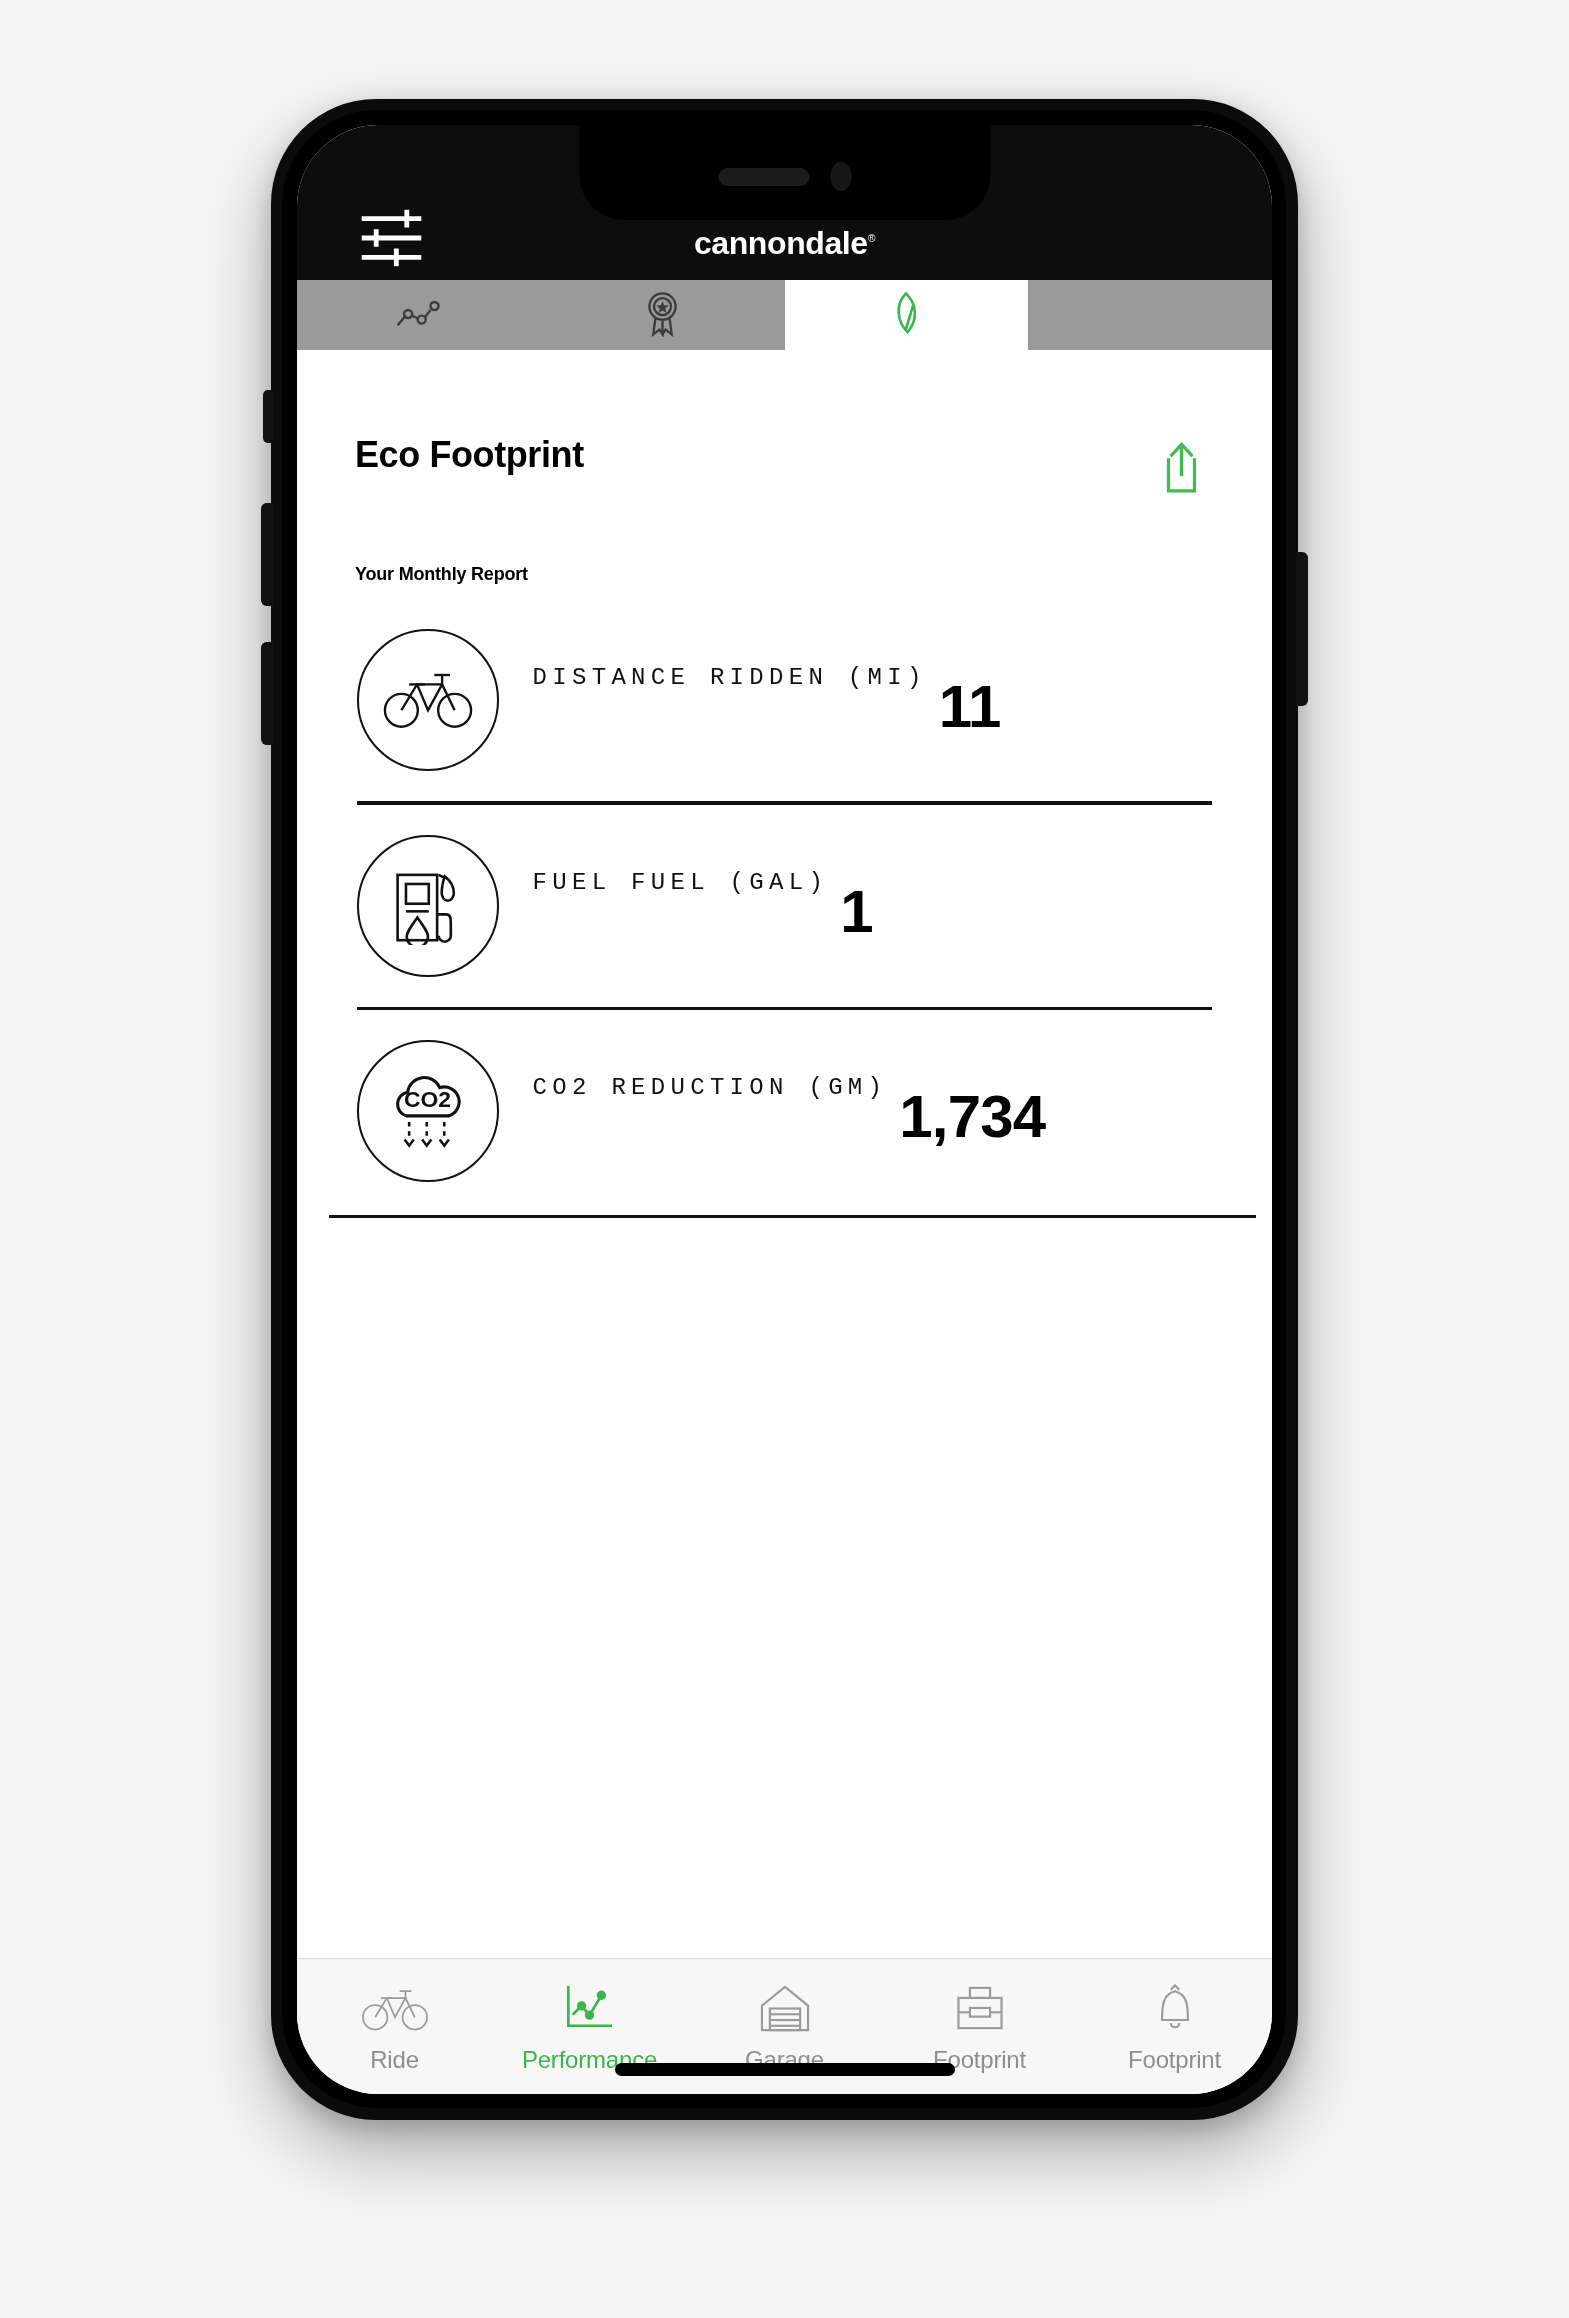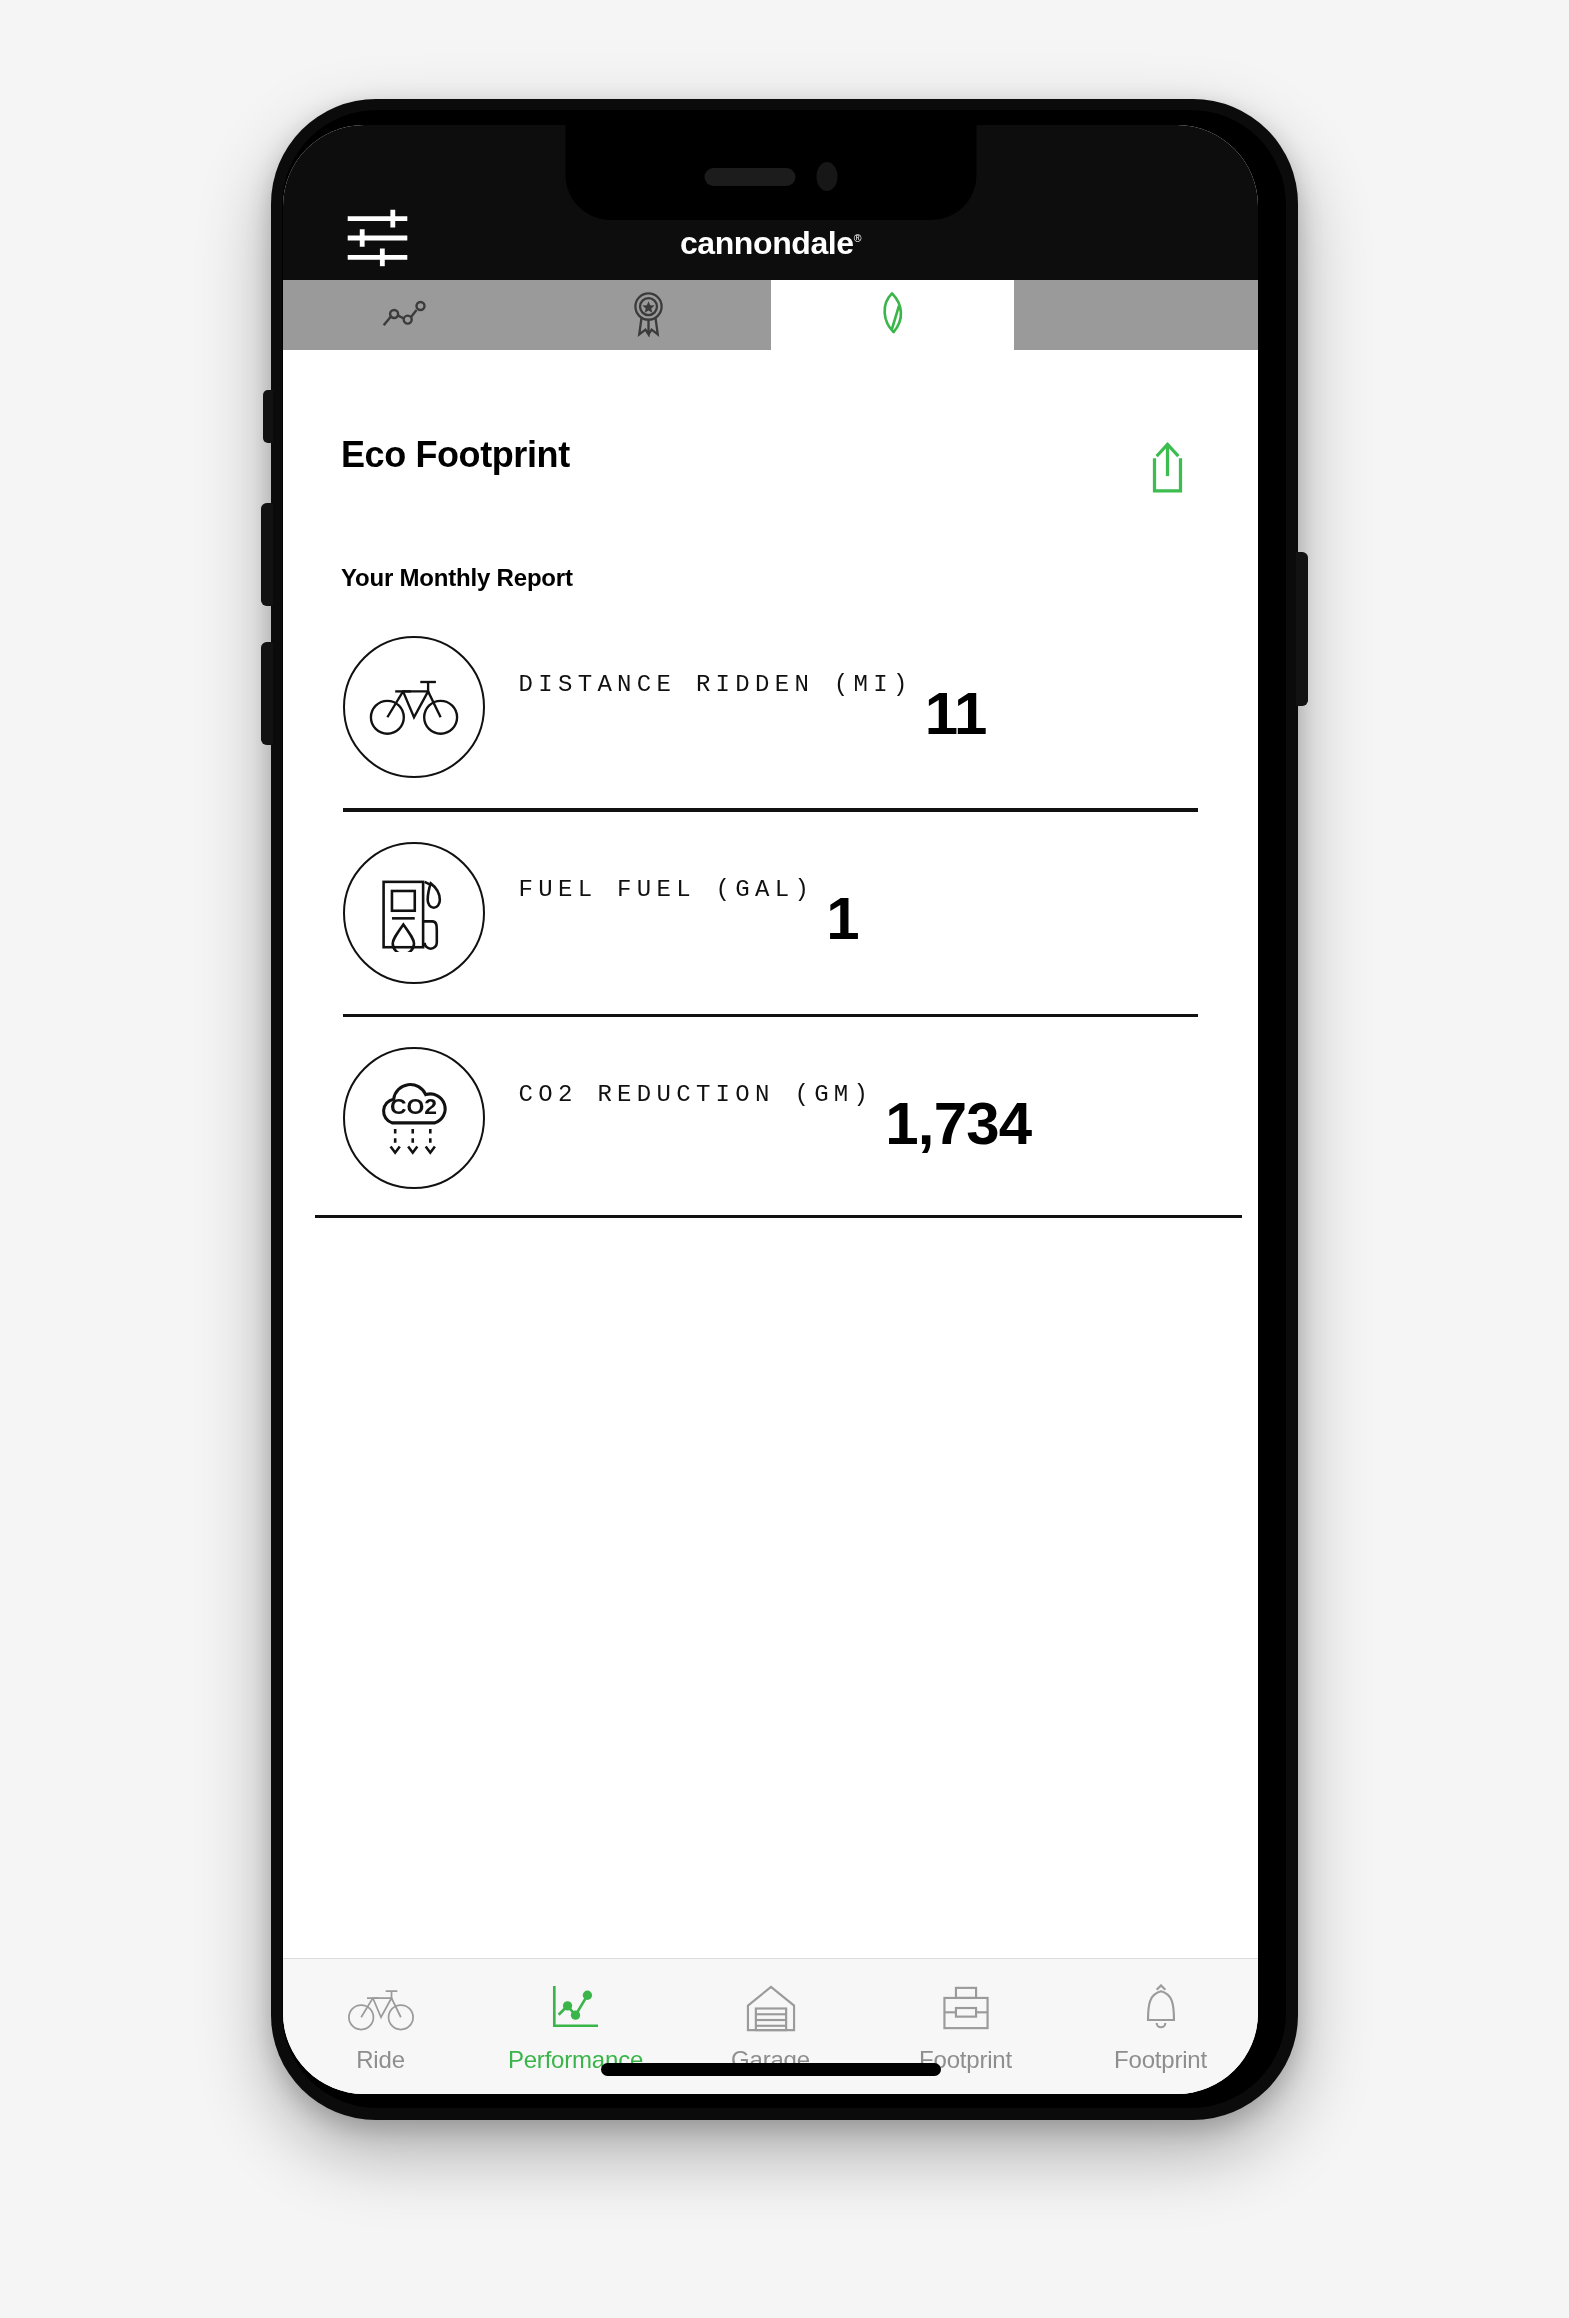--- a/index.html
+++ b/index.html
@@ -47,21 +47,21 @@
     border-radius: 4.9px;
   }
   #btn-mute   { left: -8px; top: 291px;  width: 9.7px; height: 53px;  border-radius: 4.9px 0 0 4.9px; }
   #btn-volup  { left: -9.7px; top: 404px;  width: 11.3px; height: 103px; border-radius: 5.7px 0 0 5.7px; }
   #btn-voldn  { left: -9.7px; top: 543px;  width: 11.3px; height: 103px; border-radius: 5.7px 0 0 5.7px; }
   #btn-power  { right: -9.7px; top: 453px; width: 11.3px; height: 154px; border-radius: 0 5.7px 5.7px 0; }
 
   
   #screen {
     position: absolute;
-    left: 12px;
+    left: 26px;
     top: 26px;
     width: 975px;
     height: 1969px;
     border-radius: 81px;
     overflow: hidden;
     background: #ffffff;
   }
 
   
   #notch {
@@ -161,21 +161,21 @@
   #share-button {
     width: 49px;
     height: 52px;
     margin-top: 4.9px;
     margin-right: 8px;
     cursor: pointer;
   }
 
   #section-subtitle {
     margin-top: 70px;
-    font-size: 24px;
+    font-size: 18px;
     font-weight: 700;
     color: #000;
     letter-spacing: -0.2px;
   }
 
   
   #metrics { margin-top: 14.6px; }
 
   .metric-row {
     display: flex;

